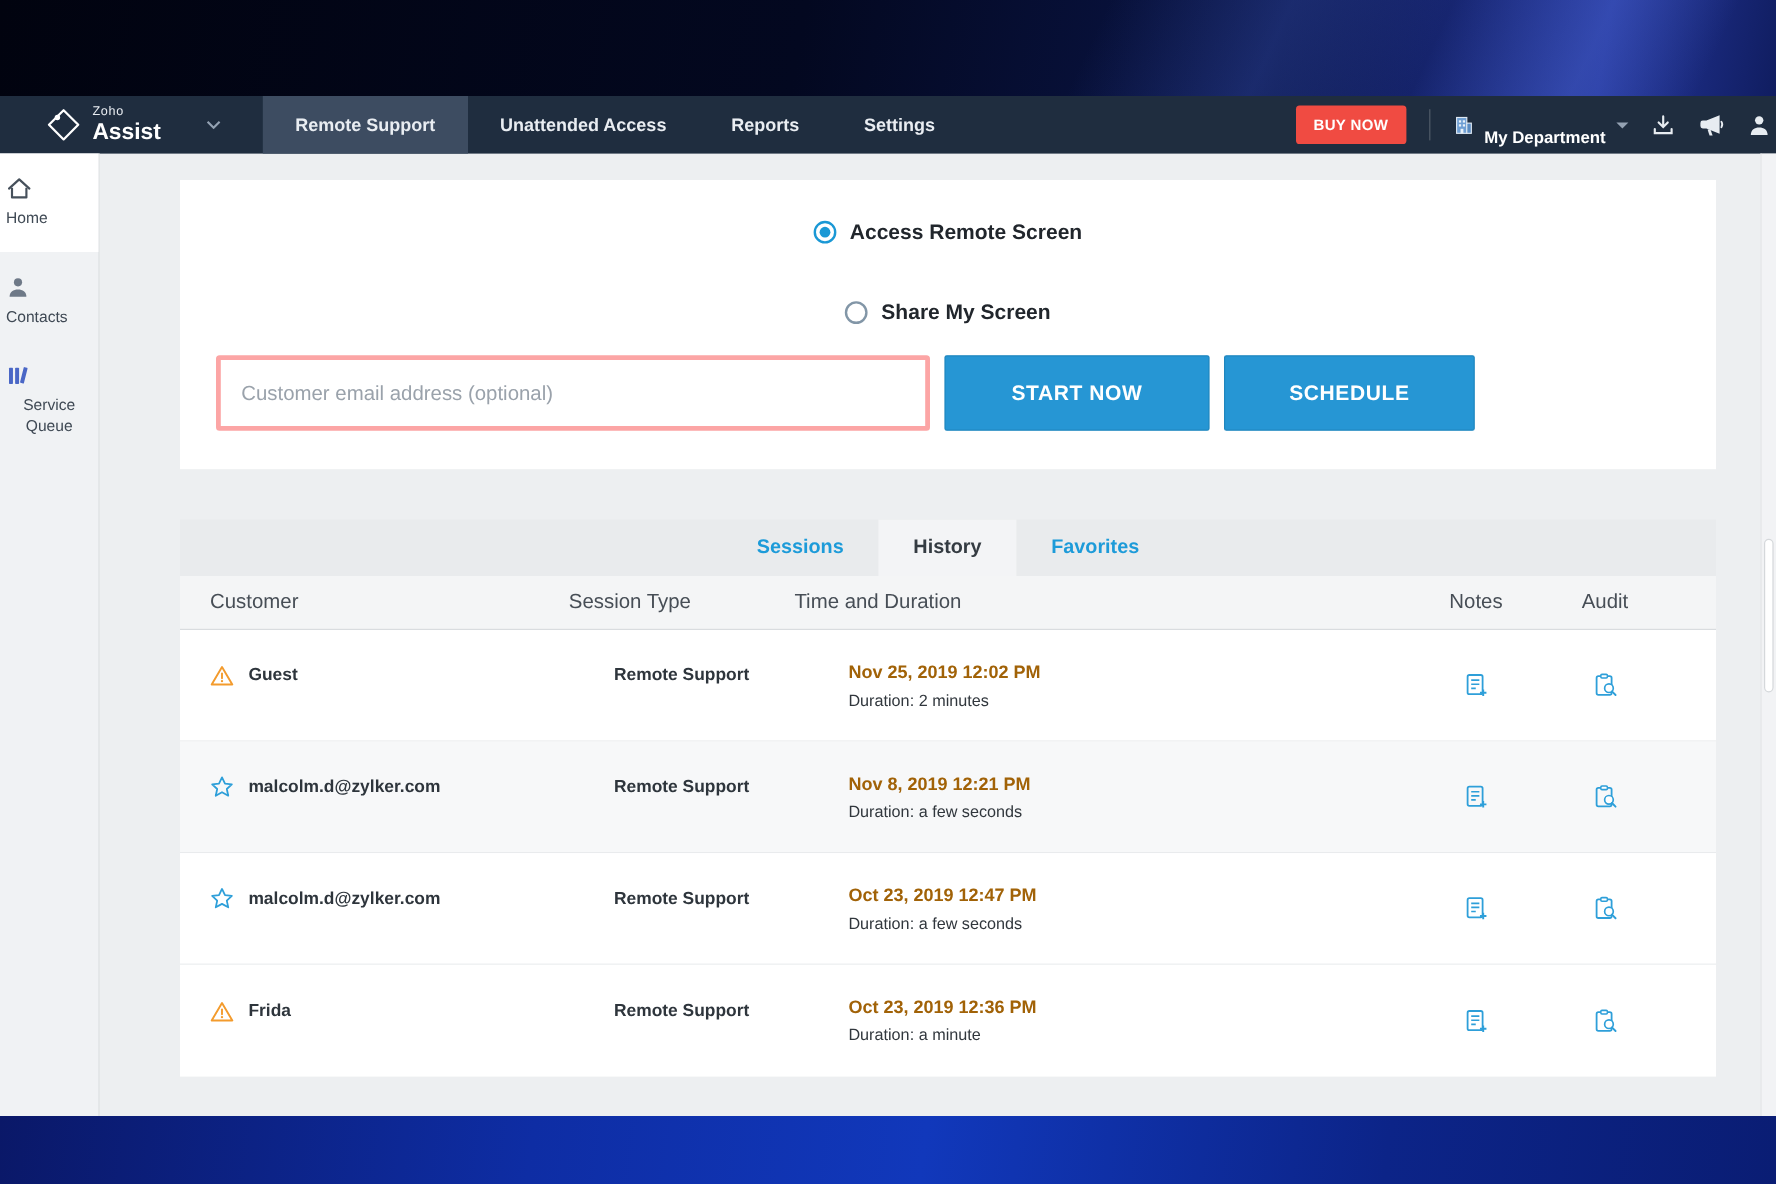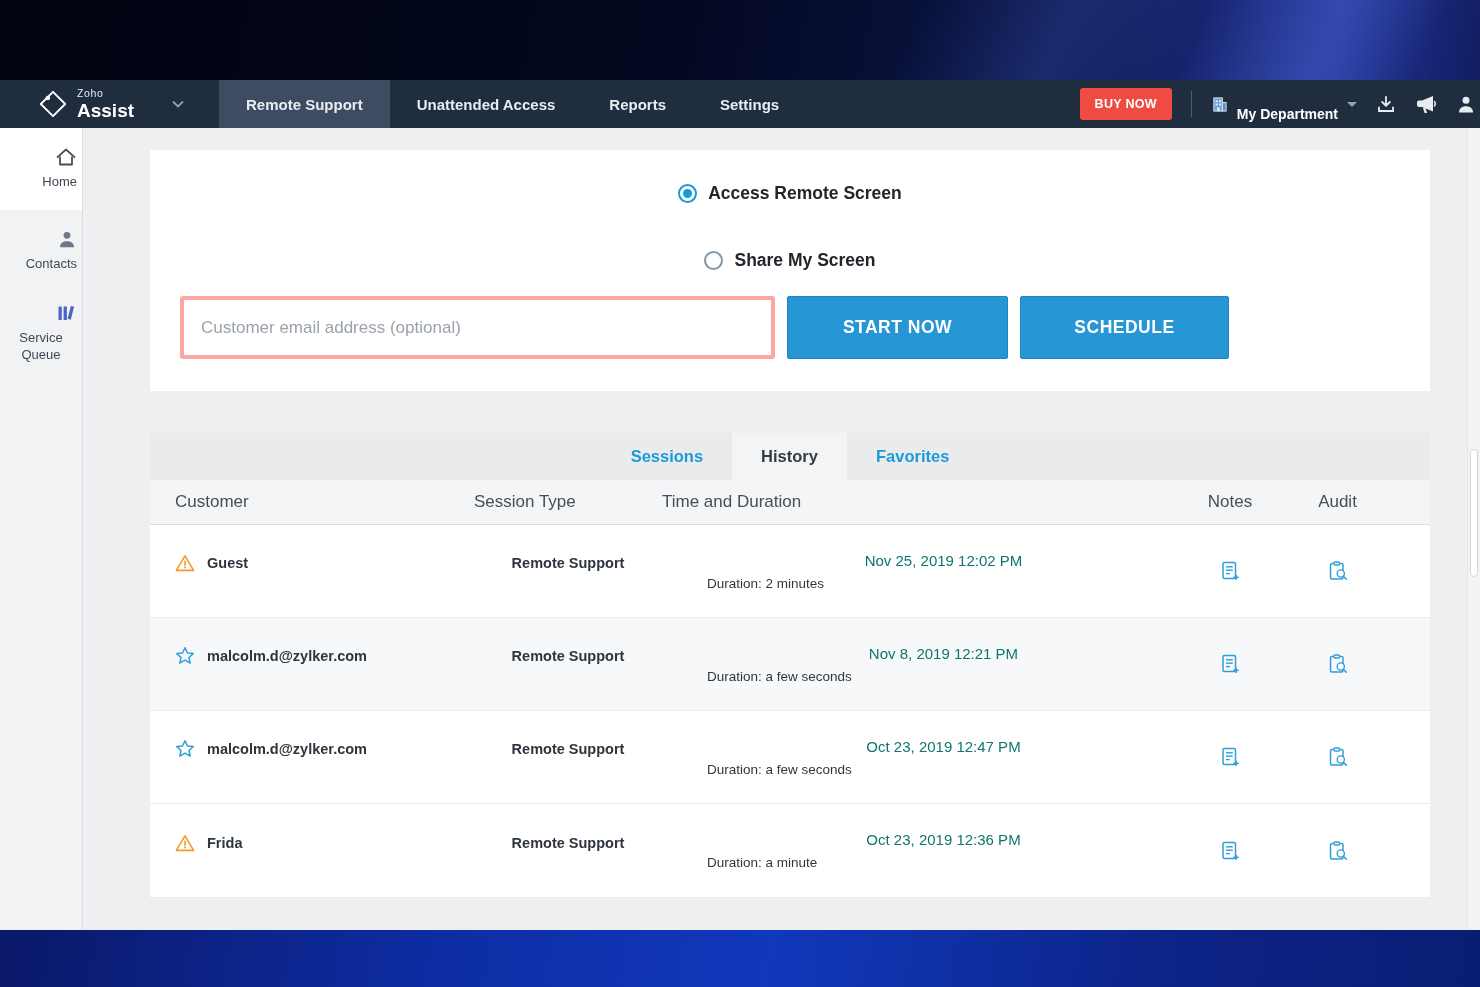--- a/index.html
+++ b/index.html
@@ -42,21 +42,21 @@
   .buy-now { background:#f04b42; color:#fff; border:none; font-family:inherit; font-size:12.5px; font-weight:bold; padding:9px 15px; border-radius:3px; letter-spacing:.3px; cursor:pointer; }
   .nav-divider { width:1px; height:26px; background:rgba(255,255,255,.22); }
   .dept { display:flex; align-items:center; gap:9px; cursor:pointer; }
   .dept-label { font-size:14px; font-weight:bold; color:#fff;margin-top:20px; }
   .caret-down { width:0; height:0; border-left:5px solid transparent; border-right:5px solid transparent; border-top:5px solid #93a1b2; }
   .nav-icon { display:flex; align-items:center; cursor:pointer; }
   
   .body-row { flex:1; display:flex; min-height:0; position:relative; }
   
   .sidebar { flex:0 0 83px; background:#f0f2f4; border-right:1px solid #dcdfe2; display:flex; flex-direction:column; }
-  .side-item { min-height:82px; display:flex; flex-direction:column; align-items:flex-end; justify-content:center; gap:7px; font-size:13px; color:#3f4954; text-align:center; cursor:pointer; padding:10px 5px; line-height:1.3; }
+  .side-item { min-height:82px; display:flex; flex-direction:column; align-items:flex-start; justify-content:center; gap:7px; font-size:13px; color:#3f4954; text-align:center; cursor:pointer; padding:10px 5px; line-height:1.3; }
   .side-item.active { background:#ffffff; }
   
   .content { flex:1; padding:22px 50px 30px 67px; overflow:hidden; }
   .access-card { background:#fff; padding:33px 30px 32px; }
   .radio-row { display:flex; gap:46px; align-items:center;flex-direction:column; }
   .radio { display:flex; align-items:center; gap:11px; font-size:17.5px; font-weight:bold; color:#21262c; cursor:pointer; }
   .rb { width:19px; height:19px; border-radius:50%; border:2px solid #1a98d5; position:relative; flex:0 0 19px; }
   .rb.on::after { content:""; position:absolute; inset:3px; border-radius:50%; background:#1a98d5; }
   .rb.off { border-color:#8296a7; }
   .panel-desc { margin-top:26px; font-size:18px; color:#2f353b; }
@@ -73,21 +73,21 @@
   .tab.active { background:#f3f4f6; color:#343b42; }
   .table { background:#fff; }
   .trow { display:grid; grid-template-columns:299px 188px 1fr 100px 115px; padding:0 35px 0 25px; align-items:center; }
   .thead { background:#f4f5f6; height:45px; font-size:17px; color:#474e56; border-bottom:1px solid #d9dcdf; }
   .th-center { text-align:center; }
   .tbody-row { height:93px; border-bottom:1px solid #e9ebed; background:#fff; }
   .tbody-row.alt { background:#f7f8f9; }
   .cell-customer { display:flex; align-items:center; gap:12px; font-size:14.5px; font-weight:bold; color:#2e353c; position:relative; top:-8px; }
   .cell-stype { font-size:14.5px; font-weight:bold; color:#2e353c; text-align:center; position:relative; top:-8px; }
   .cell-time { padding-left:45px; }
-  .time-main { font-size:15px; font-weight:normal; color:#0f766e; margin-bottom:7px;text-align:center; }
+  .time-main { font-size:15px; font-weight:bold; color:#a16207; margin-bottom:7px; }
   .time-duration { font-size:13.5px; color:#31373d; }
   .cell-icon { display:flex; justify-content:center; align-items:center; cursor:pointer; }
   
   .scrollbar { position:absolute; top:0; right:0; bottom:0; width:13px; background:#f2f3f5; border-left:1px solid #e3e5e7; }
   .scroll-thumb { position:absolute; left:2px; right:2px; top:40%; height:16%; background:#ffffff; border:1px solid #d5d8db; border-radius:6px; }
 </style>
 </head>
 <body>
 
 <div class="bg-top"></div>

